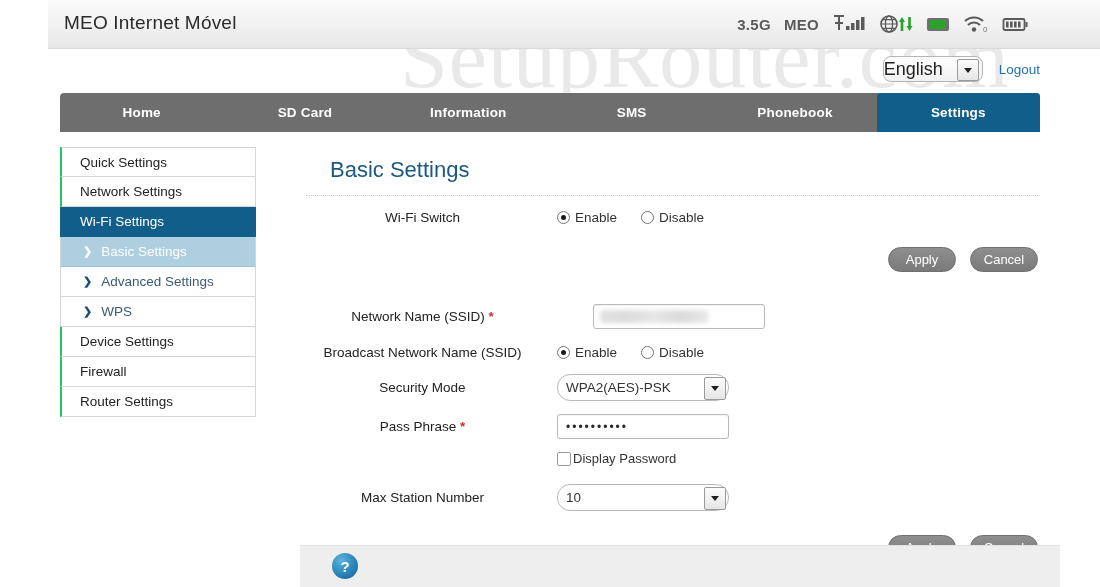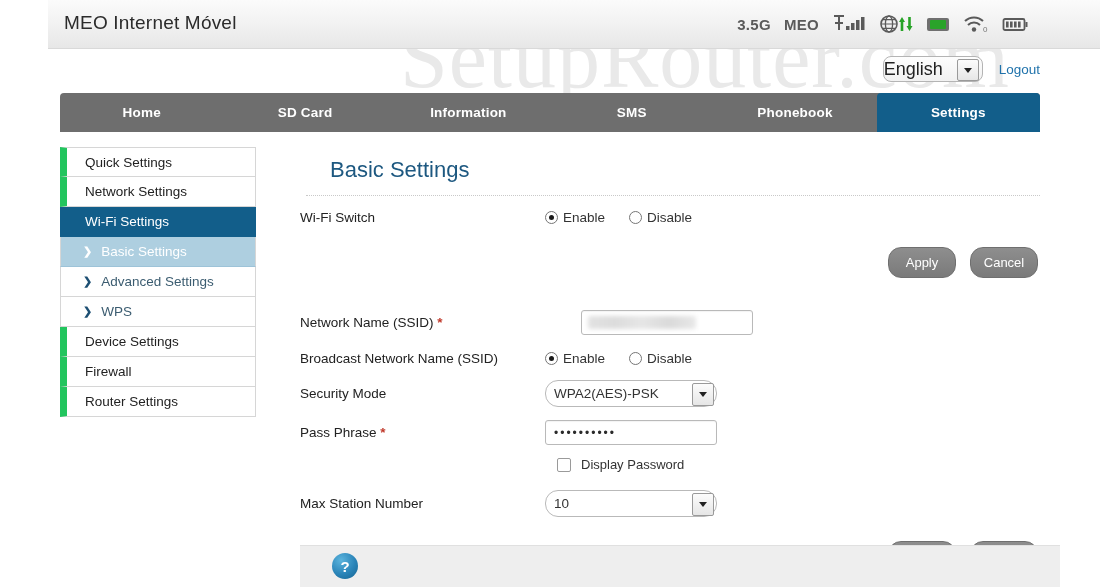--- a/index.html
+++ b/index.html
@@ -121,21 +121,20 @@
   #nav {
     position: absolute;
     left: 60px;
     top: 93px;
     width: 980px;
     height: 39px;
     background: #6e6e6e;
     border-radius: 4px 4px 0 0;
     display: flex;
     z-index: 2;
-    justify-content: flex-end;
   }
   .tab {
     flex: 1;
     display: flex;
     align-items: center;
     justify-content: center;
     color: #ffffff;
     font-size: 13.5px;
     font-weight: bold;
     letter-spacing: .2px;
@@ -157,21 +156,21 @@
   .side-item {
     height: 30px;
     display: flex;
     align-items: center;
     padding-left: 18px;
     box-sizing: border-box;
     font-size: 13.5px;
     color: #222222;
     background: #ffffff;
     border-bottom: 1px solid #d6d6d6;
-    border-left: 7px solid #22c55e;
+    border-left: 2px solid #22c55e;
     border-right: 1px solid #d6d6d6;
     cursor: pointer;
   }
   .side-item:first-child { border-top: 1px solid #d6d6d6; }
   .side-item.active {
     background: #125e8a;
     color: #ffffff;
     border-left-color: #125e8a;
     border-right-color: #125e8a;
     border-bottom-color: #125e8a;
@@ -225,21 +224,22 @@
     border-top: 1px dotted #c9c9c9;
   }
 
   .form-row {
     display: flex;
     align-items: center;
     margin-top: 14px;
   }
   .f-label {
     width: 245px;
-    text-align: left;
+    text-align: center;
+    padding-right: 12px;
     font-size: 13.5px;
     color: #222222;
     white-space: nowrap;
   }
   .req { color: #c0392b; font-weight: bold; }
 
   .radio-group { display: flex; align-items: center; gap: 24px; }
   .radio-opt { display: flex; align-items: center; gap: 5px; cursor: pointer; font-size: 13.5px; }
   .radio {
     width: 13px; height: 13px;
@@ -299,42 +299,42 @@
     padding-left: 8px;
     font-size: 13.5px;
     color: #333;
     cursor: pointer;
   }
   .select-box .sel-arrow { top: 2px; right: 2px; height: 21px; }
 
   .checkbox-row {
     display: flex;
     align-items: center;
-    gap: 10px;
+    gap: 2px;
     margin-top: 12px;
     margin-left: 257px;
     cursor: pointer;
   }
   .cbox {
     width: 14px; height: 14px;
     border: 1px solid #9a9a9a;
     background: #ffffff;
     border-radius: 2px;
     box-sizing: border-box;
   }
 
   .btn-row {
     display: flex;
     justify-content: flex-end;
     gap: 14px;
     padding-right: 22px;
   }
   .btn {
     min-width: 68px;
-    height: 31px;
+    height: 25px;
     border-radius: 13px;
     background: linear-gradient(to bottom,#8e8e8e,#7a7a7a);
     color: #ffffff;
     font-size: 13px;
     display: flex;
     align-items: center;
     justify-content: center;
     cursor: pointer;
     border: 1px solid #6f6f6f;
     box-sizing: border-box;

